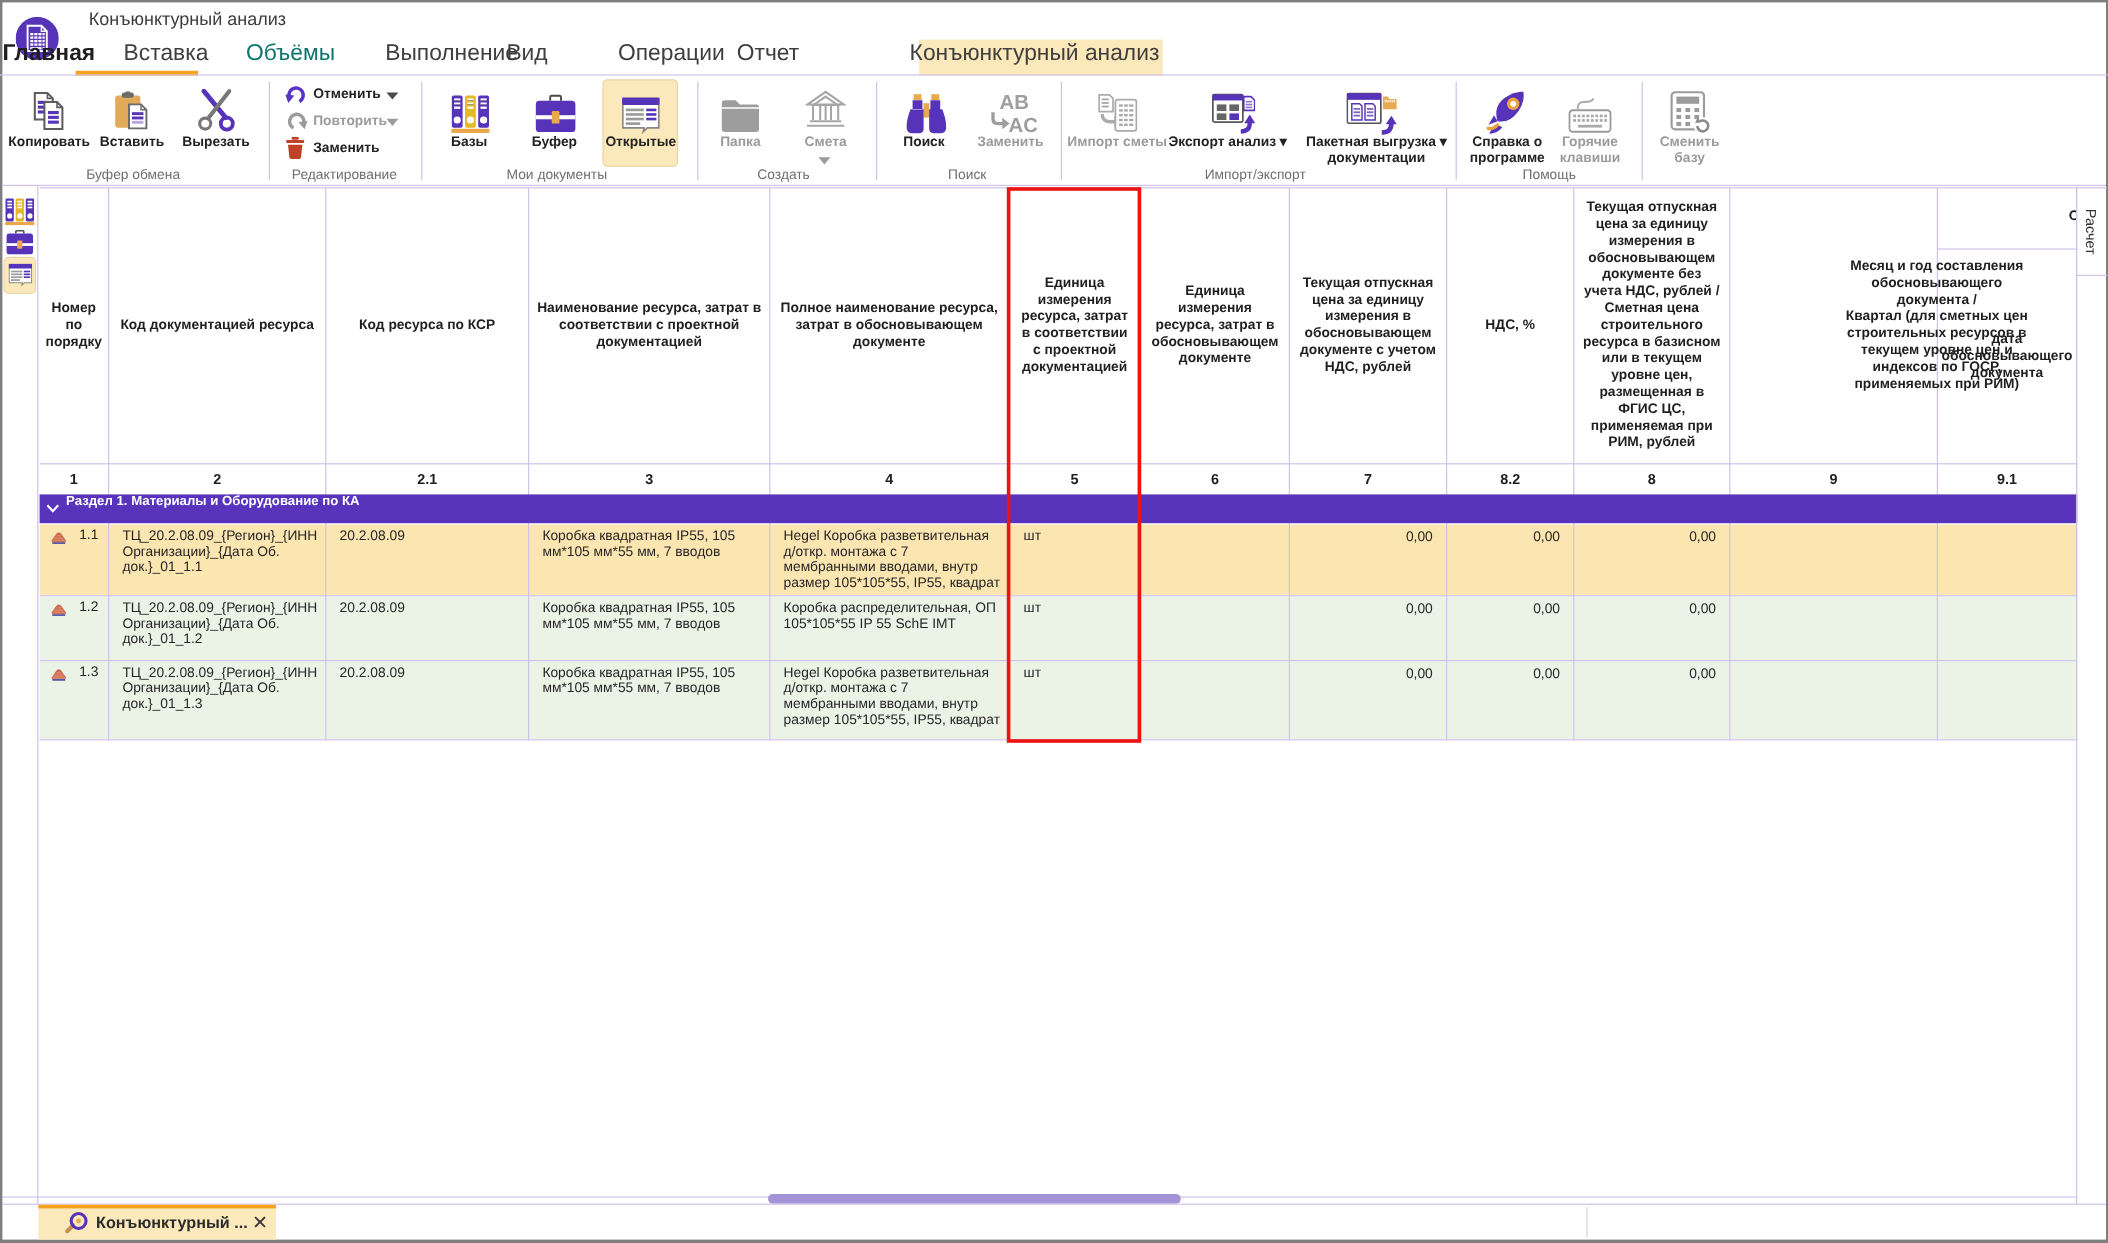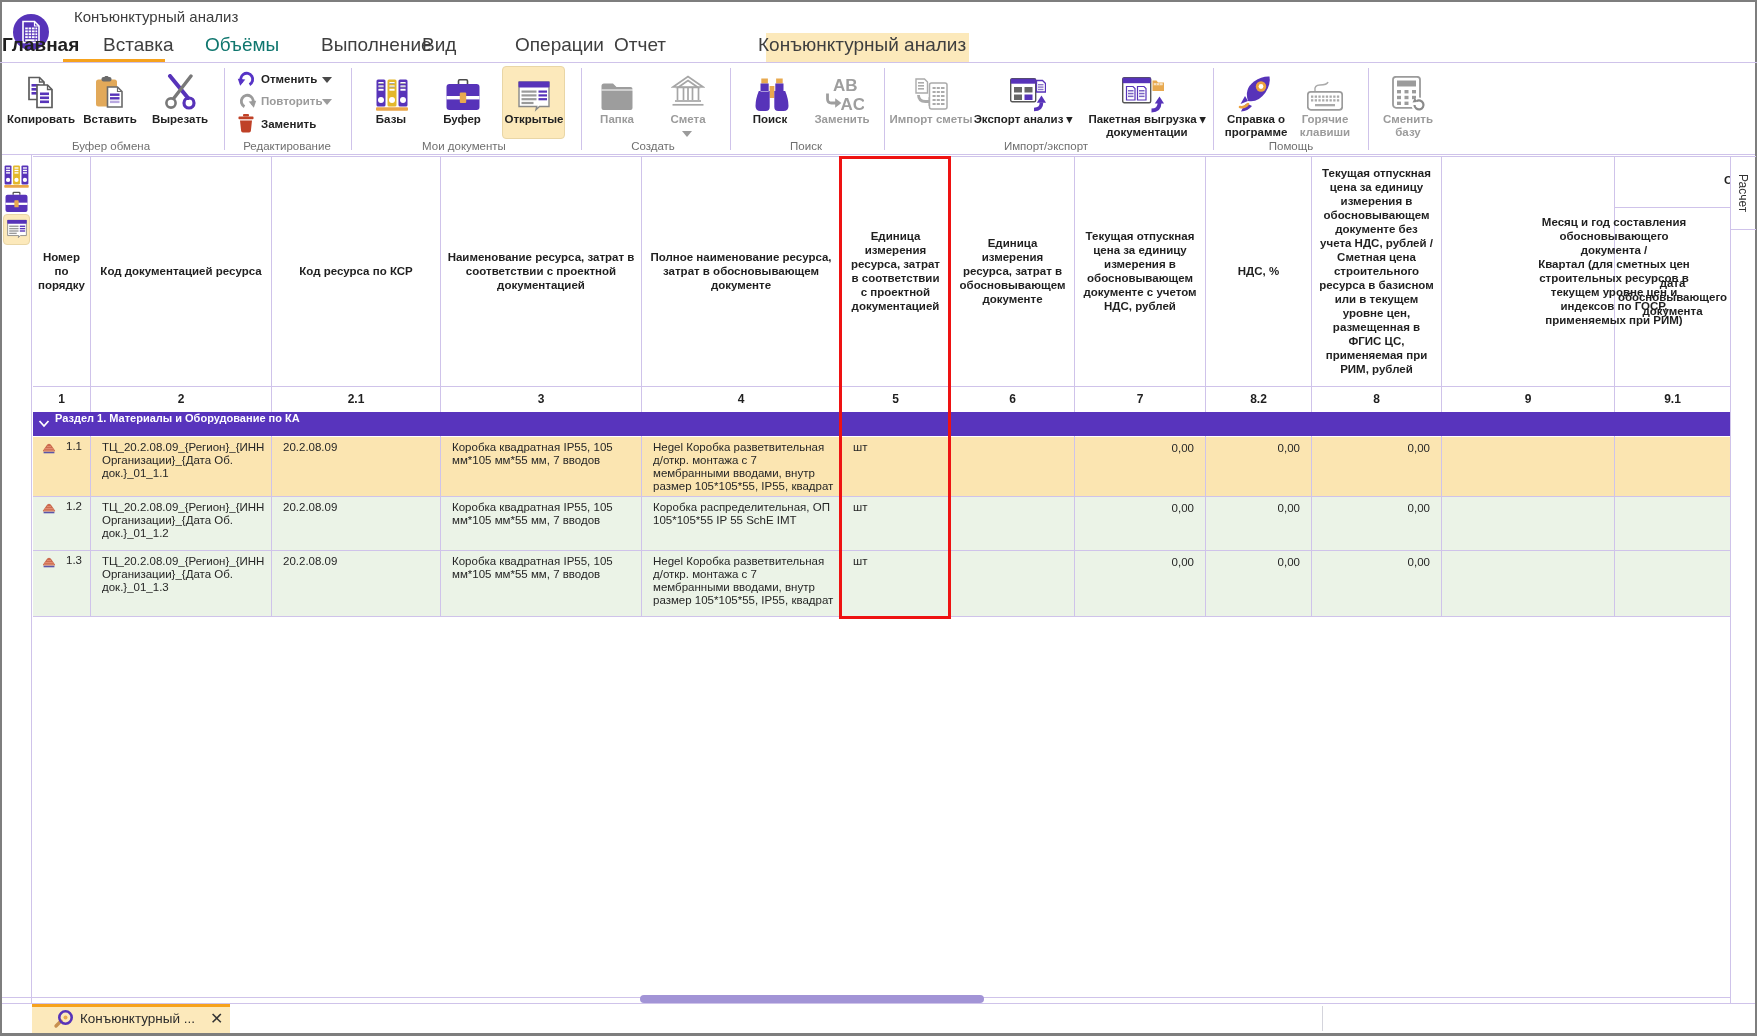--- a/index.html
+++ b/index.html
@@ -482,13 +482,13 @@
 <div class="hln" style="left:2px;top:997px;width:1729px"></div>
 <div class="hln" style="left:2px;top:1003px;width:1753px"></div>
 <div class="a" style="left:640px;top:995px;width:344px;height:8px;border-radius:4px;background:#a294d6;z-index:5"></div>
 <div class="a" style="left:1322px;top:1006px;width:1px;height:25px;background:#d4d4dc"></div>
 <div class="a" style="left:32px;top:1004px;width:198px;height:29px;background:#fce9bb;border-top:3.5px solid #f6a21d"></div>
 <svg class="a" style="left:53px;top:1009px" width="22" height="20" viewBox="0 0 22 20">
 <path d="M3 17 L8 12" stroke="#c89050" stroke-width="3.4" stroke-linecap="round"></path>
 <circle cx="12.5" cy="8.5" r="6.2" fill="none" stroke="#5733b9" stroke-width="2.6"></circle>
 <circle cx="12.5" cy="8.5" r="2" fill="#e8a94f"></circle>
   </svg>
-<div class="a" style="left:80px;top:1011px;font-size:13.5px;font-weight:normal;color:#2b2b2b">Конъюнктурный ...</div>
+<div class="a" style="left:80px;top:1011px;font-size:13.5px;font-weight:bold;color:#2b2b2b">Конъюнктурный ...</div>
 <div class="a" style="left:210px;top:1009px;font-size:16px;color:#333">✕</div>
 </body></html>

